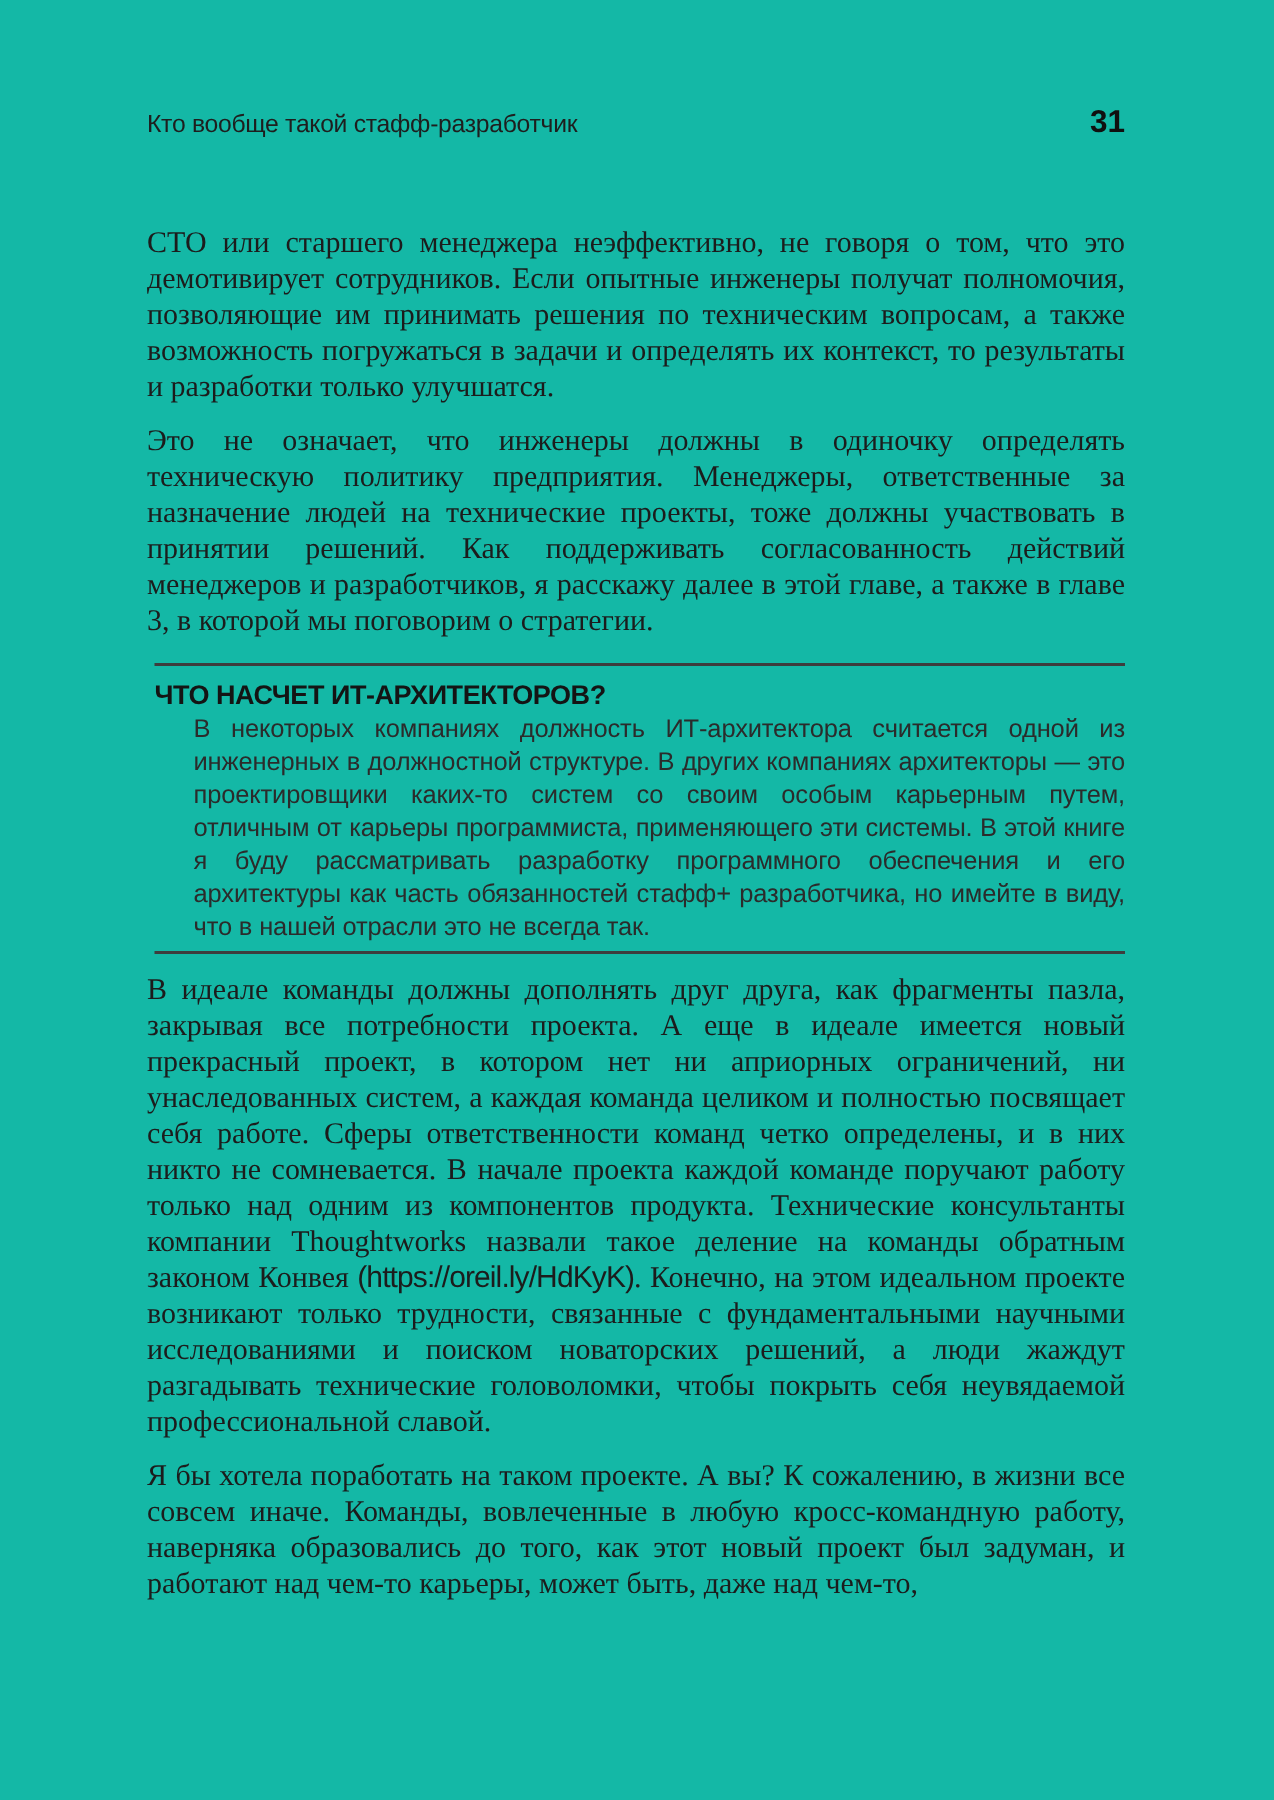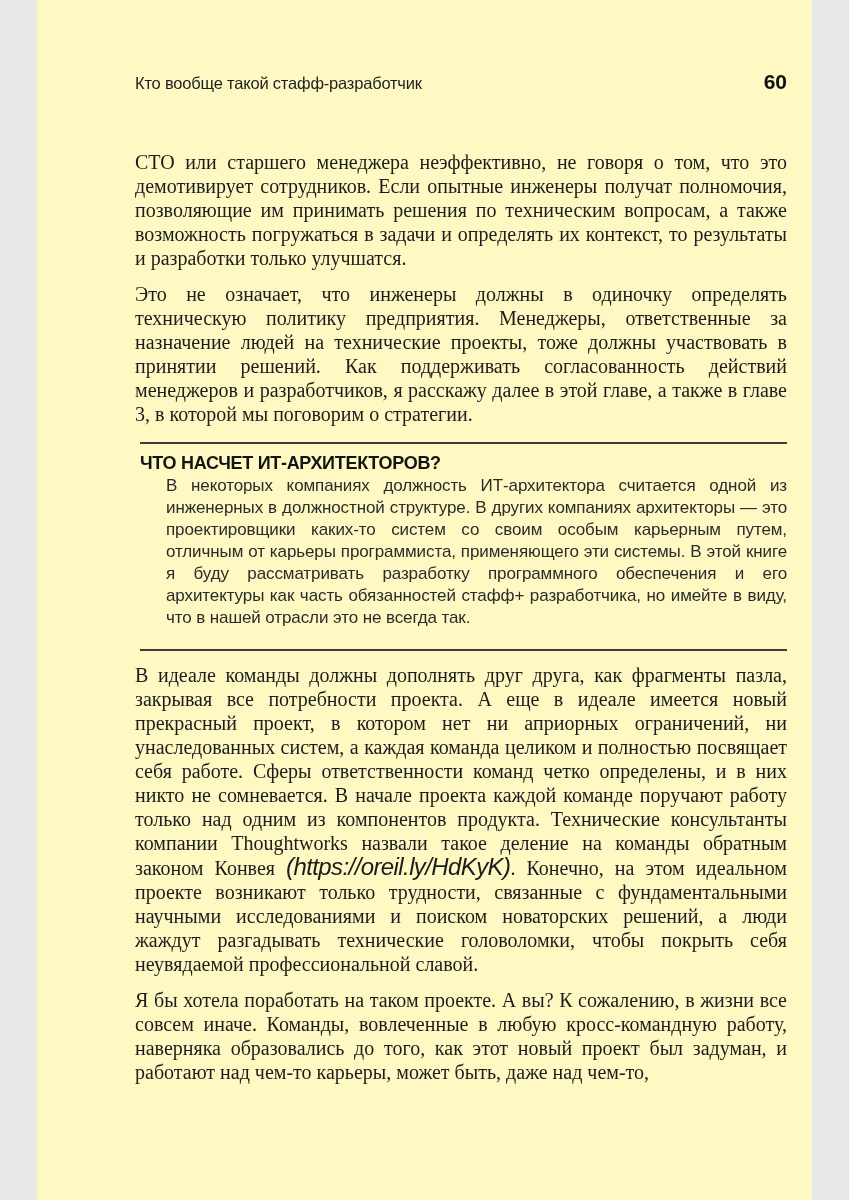--- a/index.html
+++ b/index.html
@@ -1,20 +1,20 @@
 <!DOCTYPE html>
 <html lang="ru"><head>
 <meta charset="utf-8">
 <style>
   html, body { margin: 0; padding: 0; background: #e8e8e8; }
   .page {
-    width: 775px;
+    width: 849px;
     height: 1200px;
     margin: 0 auto;
-    background: #fef9c3;
+    background: #14b8a6;
     position: relative;
     overflow: hidden;
     font-family: "Liberation Serif", serif;
     color: #1c1c1c;
   }
   .content {
     position: absolute;
     left: 98px;
     top: 0;
     width: 652px;
@@ -44,21 +44,21 @@
   }
   .p1 { margin-top: 56px; }
   .p2 { margin-top: 12px; }
   .p3 { margin-top: 12px; }
   .p4 { margin-top: 12px; }
   .box {
     margin-top: 16px;
     margin-left: 5px;
     border-top: 2px solid #3d3d3d;
     border-bottom: 2px solid #3d3d3d;
-    padding: 9px 0 20px 0;
+    padding: 9px 0 5px 0;
     font-family: "Liberation Sans", sans-serif;
   }
   .box-title {
     font-size: 18px;
     font-weight: 700;
     color: #141414;
     letter-spacing: -0.3px;
   }
   .box-body {
     margin-top: 1px;
@@ -74,34 +74,33 @@
     font-family: "Liberation Sans", sans-serif;
     font-size: 20.5px;
     font-weight: 700;
     line-height: 25px;
     color: #111111;
     letter-spacing: -0.3px;
     max-width: 600px;
   }
   .url-sans {
     font-family: "Liberation Sans", sans-serif;
-    font-size: 24px;
+    font-size: 20px;
     letter-spacing: -0.6px;
-    font-style: italic;
   }
 </style>
 </head>
 <body>
 
 <div class="page">
   <div class="content">
 
     <header class="running-header">
       <span class="running-title">Кто вообще такой стафф-разработчик</span>
-      <span class="page-number">60</span>
+      <span class="page-number">31</span>
     </header>
 
     <p class="body-par p1">СТО или старшего менеджера неэффективно, не говоря о том, что это демотивирует сотрудников. Если опытные инженеры получат полномочия, позволяющие им принимать решения по техническим вопросам, а также возможность погружаться в задачи и определять их контекст, то результаты и разработки только улучшатся.</p>
 
     <p class="body-par p2">Это не означает, что инженеры должны в одиночку определять техническую политику предприятия. Менеджеры, ответственные за назначение людей на технические проекты, тоже должны участвовать в принятии решений. Как поддерживать согласованность действий менеджеров и разработчиков, я расскажу далее в этой главе, а также в главе 3, в которой мы поговорим о стратегии.</p>
 
     <aside class="box">
       <div class="box-title">ЧТО НАСЧЕТ ИТ-АРХИТЕКТОРОВ?</div>
       <div class="box-body">В некоторых компаниях должность ИТ-архитектора считается одной из инженерных в должностной структуре. В других компаниях архитекторы — это проектировщики каких-то систем со своим особым карьерным путем, отличным от карьеры программиста, применяющего эти системы. В этой книге я буду рассматривать разработку программного обеспечения и его архитектуры как часть обязанностей стафф+ разработчика, но имейте в виду, что в нашей отрасли это не всегда так.</div>
     </aside>

